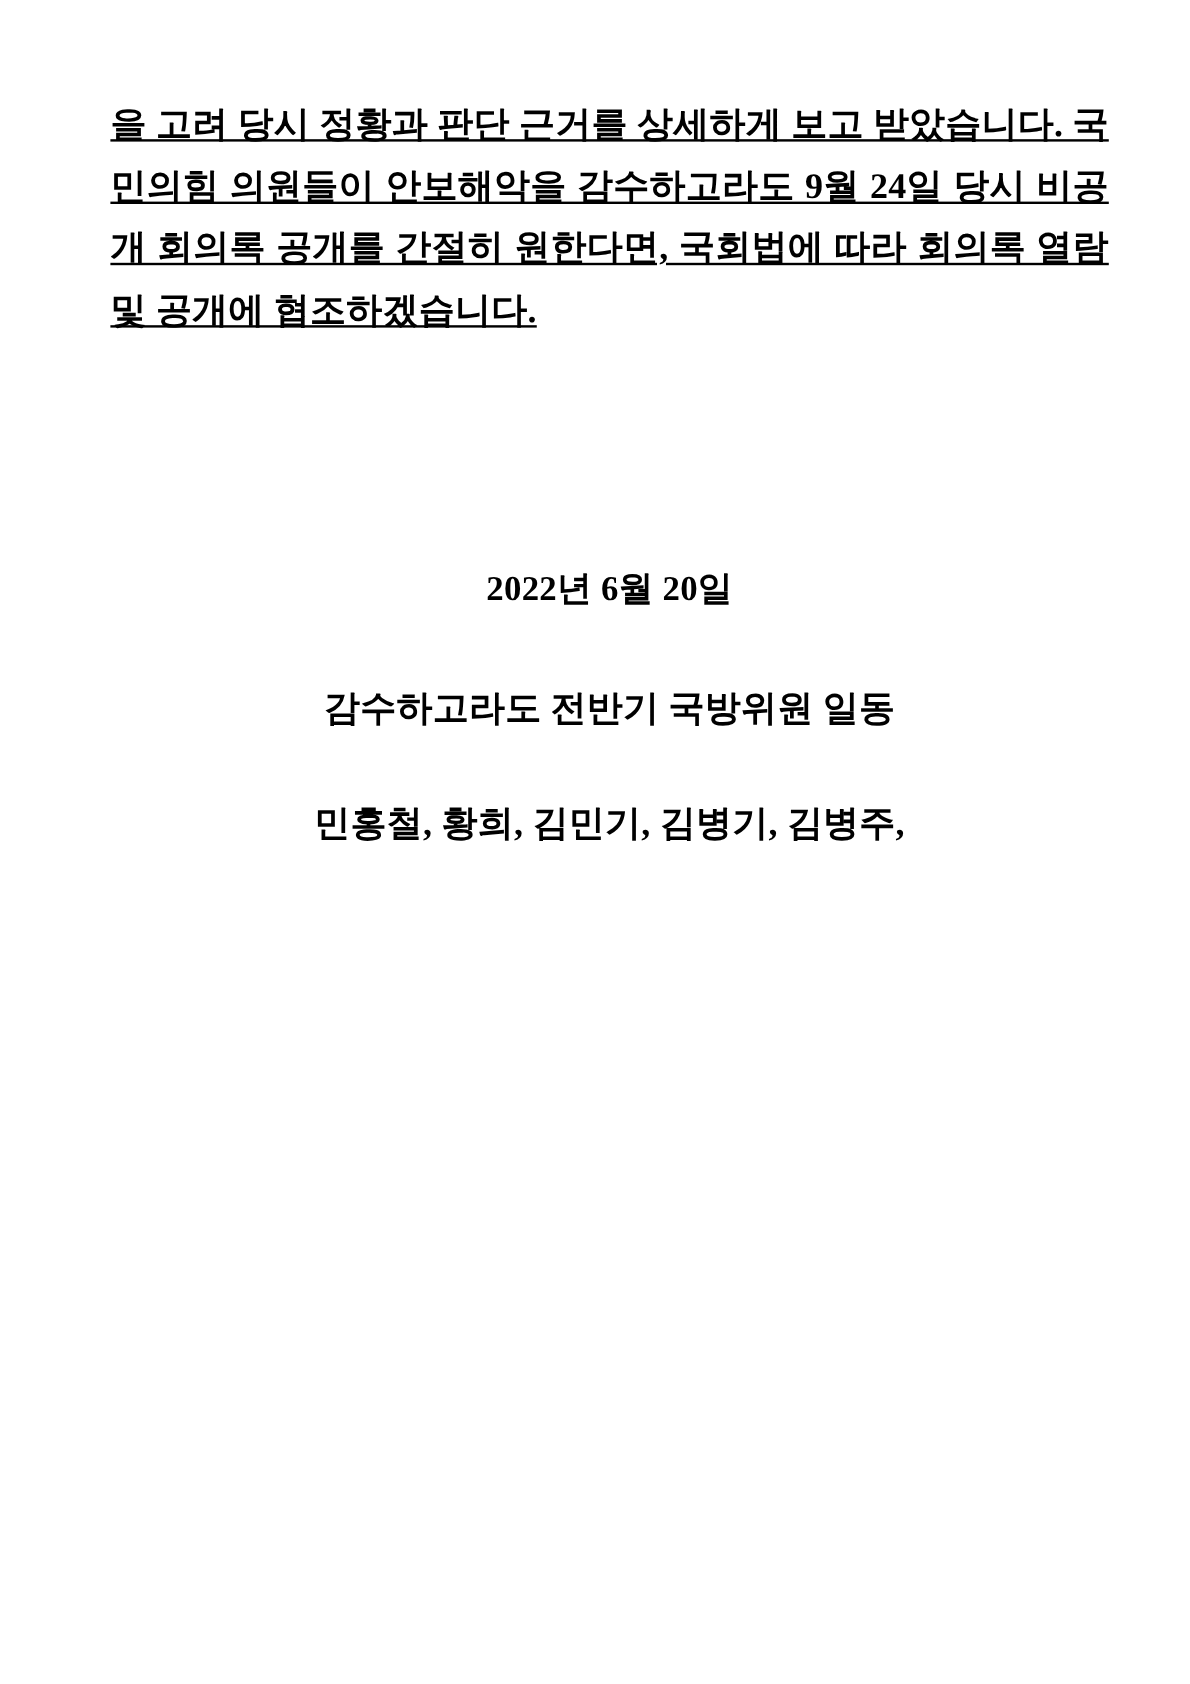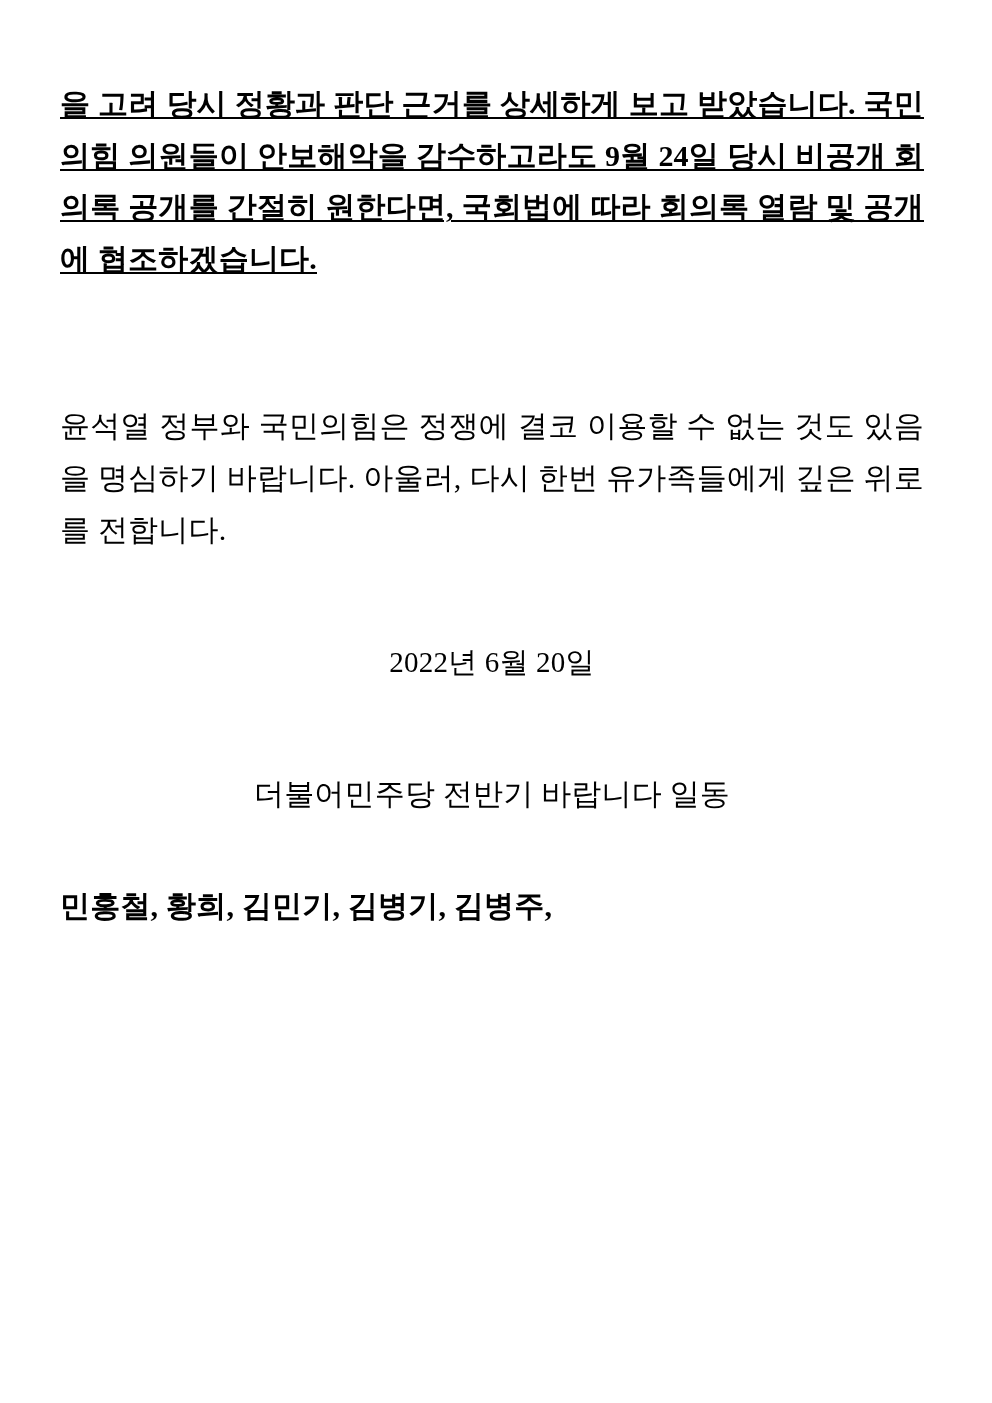--- a/index.html
+++ b/index.html
@@ -12,21 +12,21 @@
     height: 1403px;
     font-family: "Liberation Serif", "DejaVu Serif", serif;
     color: #000000;
     position: relative;
     overflow: hidden;
   }
   .page {
     width: 992px;
     height: 1403px;
     box-sizing: border-box;
-    padding: 78px 68px 0 60px;
+    padding: 78px 68px 0 92px;
   }
   .para {
     font-size: 30px;
     line-height: 1.72;
     text-align: justify;
     text-justify: inter-character;
     letter-spacing: 0.2px;
     margin: 0;
   }
   .para.bold-underline {
@@ -39,56 +39,56 @@
     font-weight: normal;
   }
   .gap-lg { height: 56px; }
   .gap-xl { height: 60px; }
   .gap-center-1 { height: 68px; }
   .gap-center-2 { height: 52px; }
   .gap-center-3 { height: 48px; }
   .centered {
     text-align: center;
     font-size: 30px;
-    font-weight: normal;
+    font-weight: bold;
     line-height: 1.6;
-    margin: 16px;
+    margin: 0;
     letter-spacing: 0.2px;
   }
   .centered.date {
     font-size: 29px;
   }
   .signers {
+    text-align: center;
     font-size: 30px;
     font-weight: bold;
     line-height: 1.62;
     margin: 0;
     letter-spacing: 0.2px;
   }
 </style>
 </head>
 <body>
 
 <div class="page">
 
   <p class="para bold-underline">을 고려 당시 정황과 판단 근거를 상세하게 보고 받았습니다. 국민의힘 의원들이 안보해악을 감수하고라도 9월 24일 당시 비공개 회의록 공개를 간절히 원한다면, 국회법에 따라 회의록 열람 및 공개에 협조하겠습니다.</p>
 
   <div class="gap-lg"></div>
 
 
   <div class="gap-xl"></div>
 
-  <p class="para plain">윤석열 정부와 국민의힘은 정쟁에 결코 이용할 수 없는 것도 있음을 명심하기 바랍니다. 아울러, 다시 한번 유가족들에게 깊은 위로를 전합니다.</p>
 
   <div class="gap-center-1"></div>
 
   <p class="centered date">2022년 6월 20일</p>
 
   <div class="gap-center-2"></div>
 
-  <p class="centered">더불어민주당 전반기 바랍니다 일동</p>
+  <p class="centered">감수하고라도 전반기 국방위원 일동</p>
 
   <div class="gap-center-3"></div>
 
   <p class="signers">민홍철, 황희, 김민기, 김병기, 김병주,</p>
 
 
 </div>
 
 </body></html>

